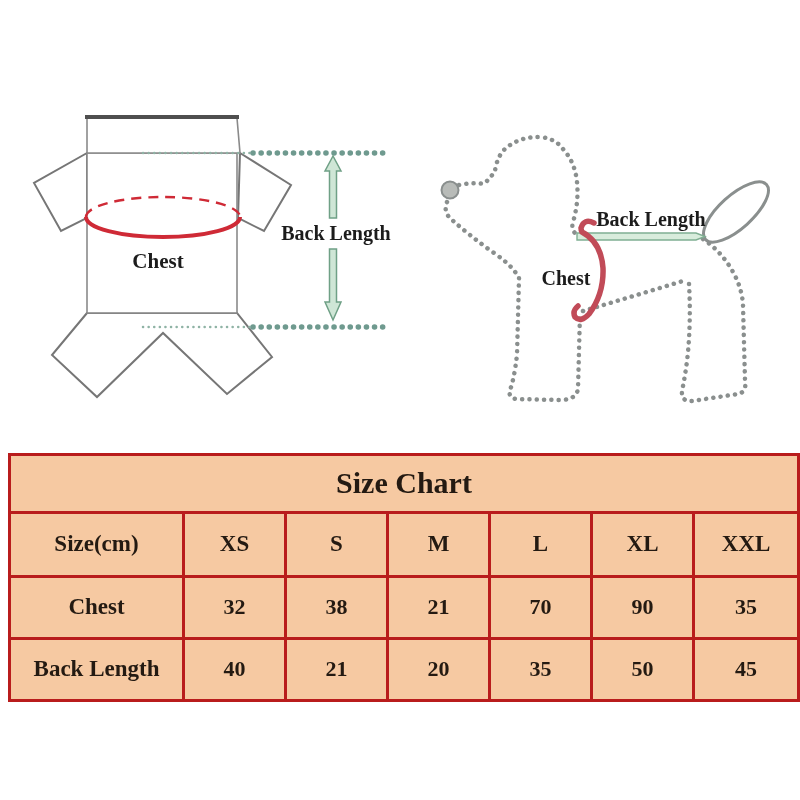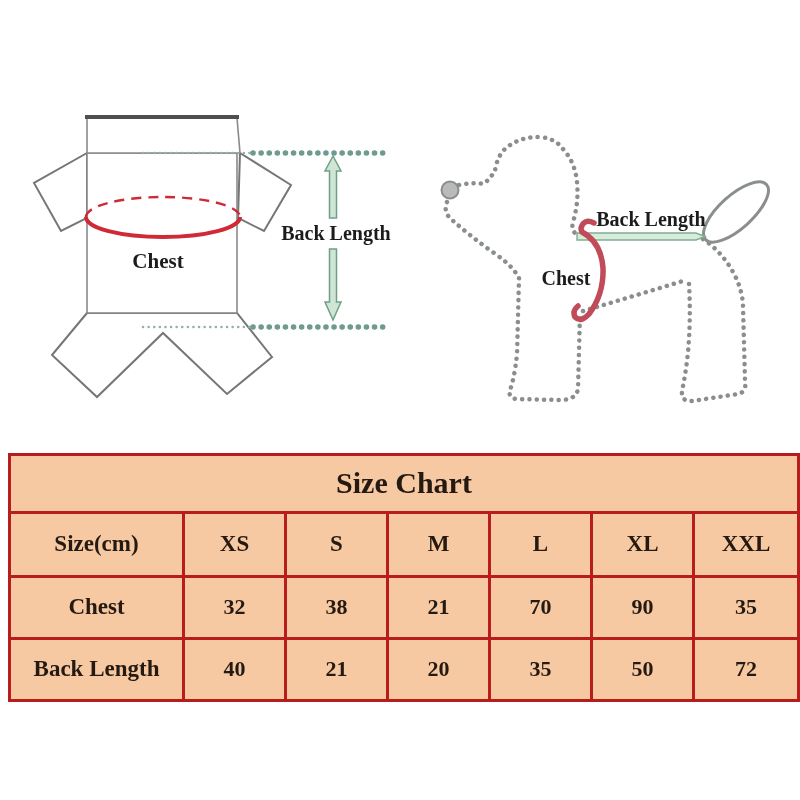--- a/index.html
+++ b/index.html
@@ -111,17 +111,17 @@
       <td class="cell-val">90</td>
       <td class="cell-val">35</td>
     </tr>
     <tr class="data-row">
       <td class="row-label">Back Length</td>
       <td class="cell-val">40</td>
       <td class="cell-val">21</td>
       <td class="cell-val">20</td>
       <td class="cell-val">35</td>
       <td class="cell-val">50</td>
-      <td class="cell-val">72</td>
+      <td class="cell-val">45</td>
     </tr>
   </tbody>
     </table>
 </div>
 
 </body></html>

